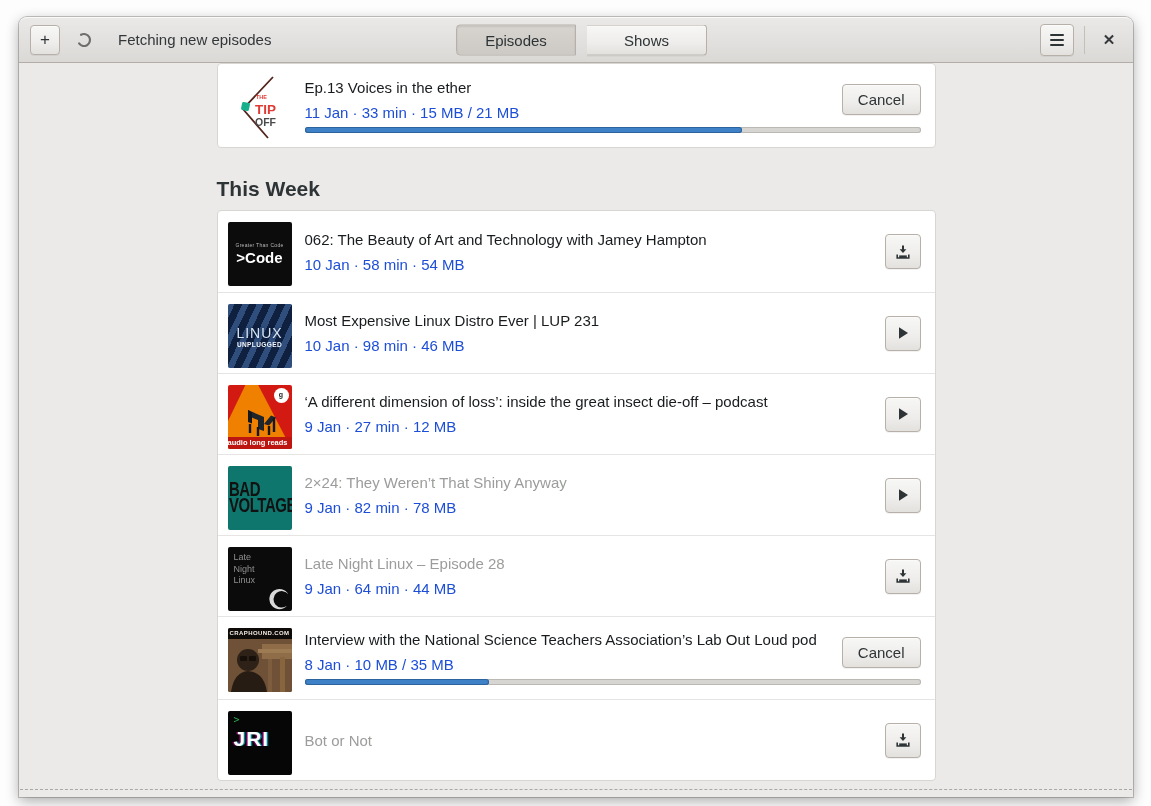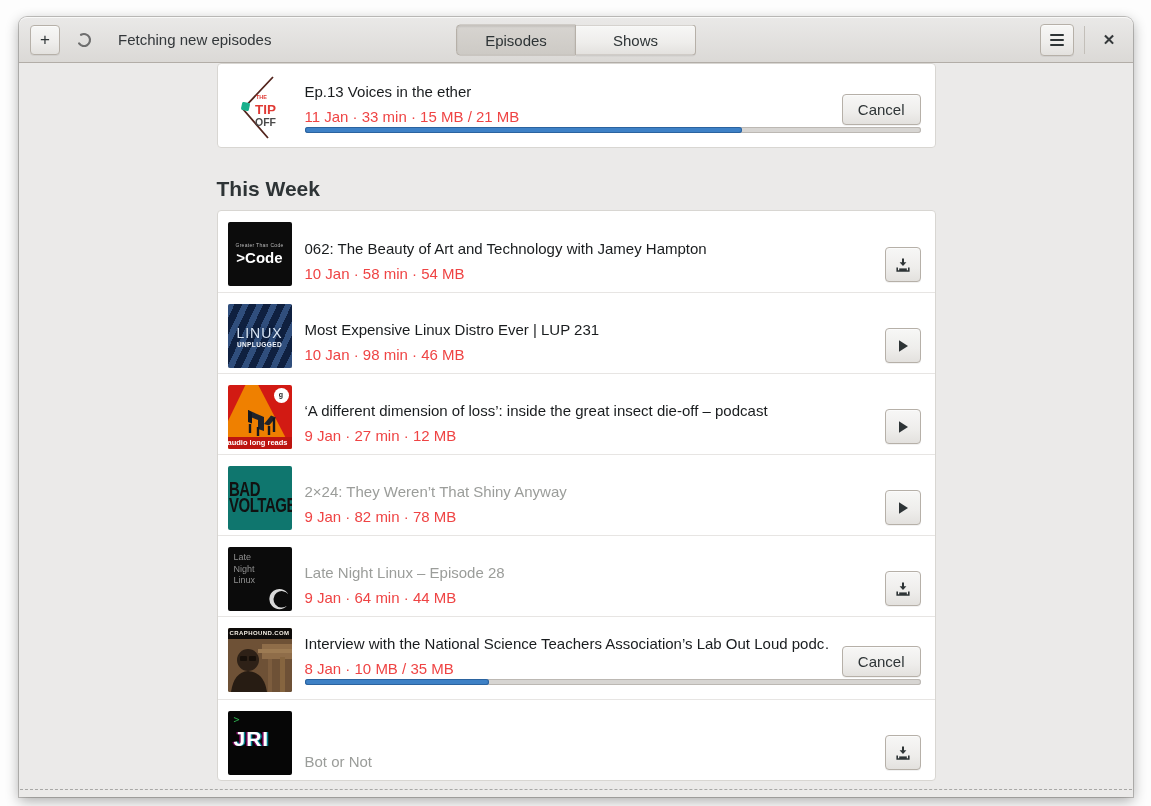--- a/index.html
+++ b/index.html
@@ -12,21 +12,21 @@
     box-shadow:0 0 0 1px rgba(60,56,52,.28),0 4px 14px rgba(0,0,0,.33);}
 
   
   .headerbar{position:relative;height:46px;display:flex;align-items:center;padding:0 8px;
     background-image:linear-gradient(to bottom,#eae9e8,#dbd9d6);
     border-bottom:1px solid #b2ada7;border-radius:8px 8px 0 0;
     box-shadow:inset 0 1px rgba(255,255,255,.7);}
   .gtk-btn{border:1px solid #b6b0a8;border-radius:4px;color:#2e3436;cursor:default;
     background-image:linear-gradient(to bottom,#f7f7f6,#eeedeb 60%,#e3e1de);
     box-shadow:inset 0 1px rgba(255,255,255,.55),0 1px rgba(0,0,0,.05);
-    display:flex;align-items:center;justify-content:center;}
+    display:flex;align-items:center;justify-content:center;margin-left:11px;}
   .add-btn{width:30px;height:30px;margin-left:3px;}
   .status-area{display:flex;align-items:center;gap:26px;margin-left:16px;}
   .spinner{width:16px;height:16px;}
   .status-text{font-size:15px;color:#33373a;}
   .tabs{position:absolute;left:50%;top:50%;transform:translate(-50%,-50%);display:flex;}
   .tab{width:120px;height:31px;font-size:15px;border:1px solid #b6b0a8;border-radius:0;}
   .tab:first-child{border-radius:4px 0 0 4px;}
   .tab:last-child{border-radius:0 4px 4px 0;border-left:none;}
   .tab.active{background-image:linear-gradient(to bottom,#d7d4d0,#cdcac5);
     box-shadow:inset 0 1px 2px rgba(0,0,0,.12);}
@@ -41,24 +41,24 @@
   .scroll-area{position:relative;height:734px;overflow:hidden;}
   .column{width:719px;margin:0 auto;}
   .section-title{font-size:21px;font-weight:bold;color:#2e3436;margin:29px 0 9px;}
   .card{background:#fff;border:1px solid #d8d6d2;border-radius:4px;}
   .row{display:flex;height:81px;padding:10px 14px 10px 10px;position:relative;}
   .row.dl{height:83px;}
   .row + .row{border-top:1px solid #e7e5e3;}
   .artwork{width:64px;height:64px;flex:none;position:relative;overflow:hidden;border-radius:2px;
     margin-top:1px;}
   .body{flex:1;min-width:0;display:flex;flex-direction:column;margin-left:13px;}
-  .top{flex:1;display:flex;align-items:flex-end;min-width:0;}
+  .top{flex:1;display:flex;align-items:center;min-width:0;}
   .info{flex:1;min-width:0;}
   .ep-title{font-size:15px;color:#191c1e;white-space:nowrap;overflow:hidden;}
-  .ep-meta{font-size:15px;color:#ef4444;margin-top:8px;white-space:nowrap;overflow:hidden;}
+  .ep-meta{font-size:15px;color:#1d4ed8;margin-top:8px;white-space:nowrap;overflow:hidden;}
   .row.played .ep-title{color:#9b9d9a;}
   .action{margin-left:14px;display:flex;align-items:center;}
   .icon-btn{width:36px;height:35px;}
   .cancel-btn{height:31px;padding:0 15px;font-size:15px;}
   .progress{height:6px;margin:2px 0 4px;background:#d7d5d2;border-radius:3px;
     box-shadow:inset 0 0 0 1px #bcb8b3;}
   .progress .fill{height:100%;border-radius:3px;background:#3e81c6;
     box-shadow:inset 0 0 0 1px #2b639f,inset 0 1px rgba(255,255,255,.25);}
   .undershoot{position:absolute;left:1px;right:1px;bottom:7px;
     border-top:1px dashed #9d9d9b;opacity:.85;}

